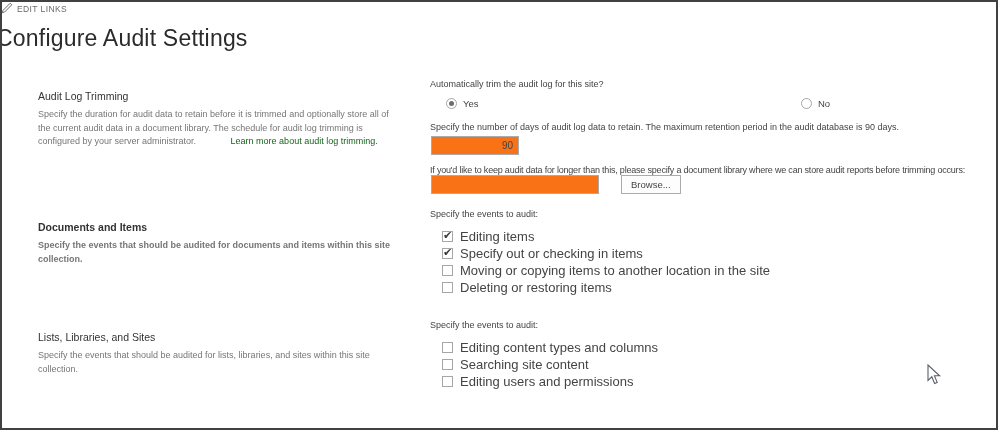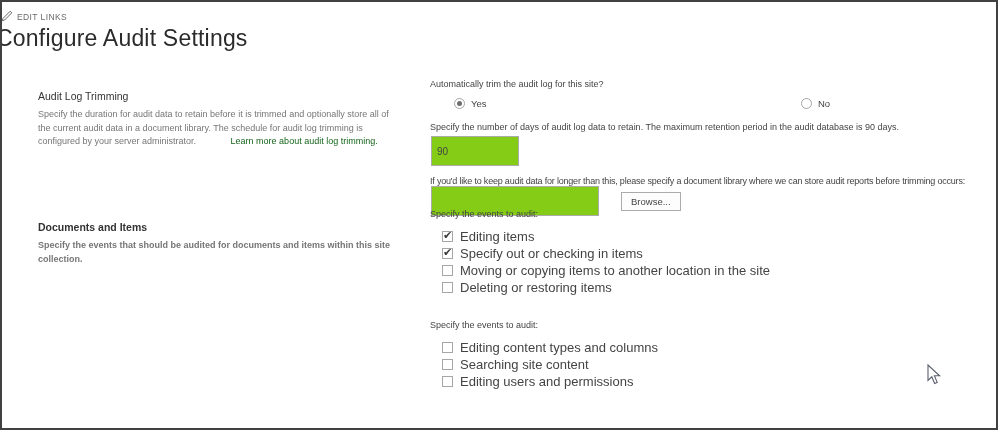--- a/index.html
+++ b/index.html
@@ -9,21 +9,21 @@
     position: relative;
     width: 998px;
     height: 430px;
     background: #ffffff;
     overflow: hidden;
     border: 2px solid #414141;
   }
 
   
   .editlinks {
-    position: absolute; top: 8px; left: 1px;
+    position: absolute; top: 0; left: 1px;
     display: flex; align-items: center; gap: 4px;
     color: #6a6a6a; font-size: 8.5px; letter-spacing: .4px;
     cursor: pointer;
   }
   .editlinks svg { display: block; margin-left: -3px; }
   .page-title {
     position: absolute; top: 23px; left: -6px;
     font-size: 23px; font-weight: 300; color: #2b2b2b;
     letter-spacing: .2px; white-space: nowrap;
   }
@@ -34,38 +34,38 @@
   .sec-desc { font-size: 9px; color: #767676; line-height: 13.5px; }
   .desc-link { color: #17651c; cursor: pointer; padding-left: 32px; }
 
   
   .sec-right { position: absolute; left: 428px; width: 564px; }
   .q-label { font-size: 9px; color: #444; white-space: nowrap; }
   .lib-label { letter-spacing: -0.2px; }
 
   .radio-row { position: relative; margin-top: 9px; height: 13px; }
   .radio-option { position: absolute; top: 0; display: flex; align-items: center; gap: 6px; cursor: pointer; }
-  .radio-option.opt-yes { left: 24px; }
+  .radio-option.opt-yes { left: 16px; }
   .radio-option.opt-no { left: 371px; }
   .radio {
     width: 11px; height: 11px; border: 1px solid #a6a6a6; border-radius: 50%;
     background: #fff; position: relative; flex: 0 0 auto;
   }
   .radio.checked::after {
     content: ""; position: absolute; left: 2px; top: 2px;
     width: 5px; height: 5px; border-radius: 50%; background: #6d6d6d;
   }
   .opt-label { font-size: 9.5px; color: #444; }
 
   .days-label { margin-top: 11px; }
   .text-input {
     display: block; margin-top: 4px; margin-left: 1px;
-    height: 30px; border: 1px solid #ababab; background: #84cc16;
+    height: 19px; border: 1px solid #ababab; background: #f97316;
     font-family: "Liberation Sans", sans-serif; font-size: 10px; color: #444;
-    padding: 1px 5px; outline: none;
+    padding: 1px 5px; outline: none; text-align: right;
   }
   .days-input { width: 88px; }
   .lib-label { margin-top: 10px; }
   .lib-row { display: flex; align-items: center; }
   .lib-input { width: 168px; margin-top: 0; }
   .browse-btn {
     margin-left: 22px; padding: 3px 9px;
     background: #fdfdfd; border: 1px solid #ababab;
     font-family: "Liberation Sans", sans-serif; font-size: 9.5px; color: #444;
     cursor: pointer;
@@ -161,20 +161,24 @@
           <span class="cb-label">Moving or copying items to another location in the site</span>
         </div>
 
         <div class="checkbox-row">
           <span class="checkbox"></span>
           <span class="cb-label">Deleting or restoring items</span>
         </div>
       </div>
   </div>
 
+  <div class="sec-left" id="sec3-left">
+    <div class="sec-heading">Lists, Libraries, and Sites</div>
+    <div class="sec-desc">Specify the events that should be audited for lists, libraries, and sites within this site collection.</div>
+  </div>
 
   <div class="sec-right" id="sec3-right">
     <div class="q-label">Specify the events to audit:</div>
     <div class="checkbox-list">
 
         <div class="checkbox-row">
           <span class="checkbox"></span>
           <span class="cb-label">Editing content types and columns</span>
         </div>
 

